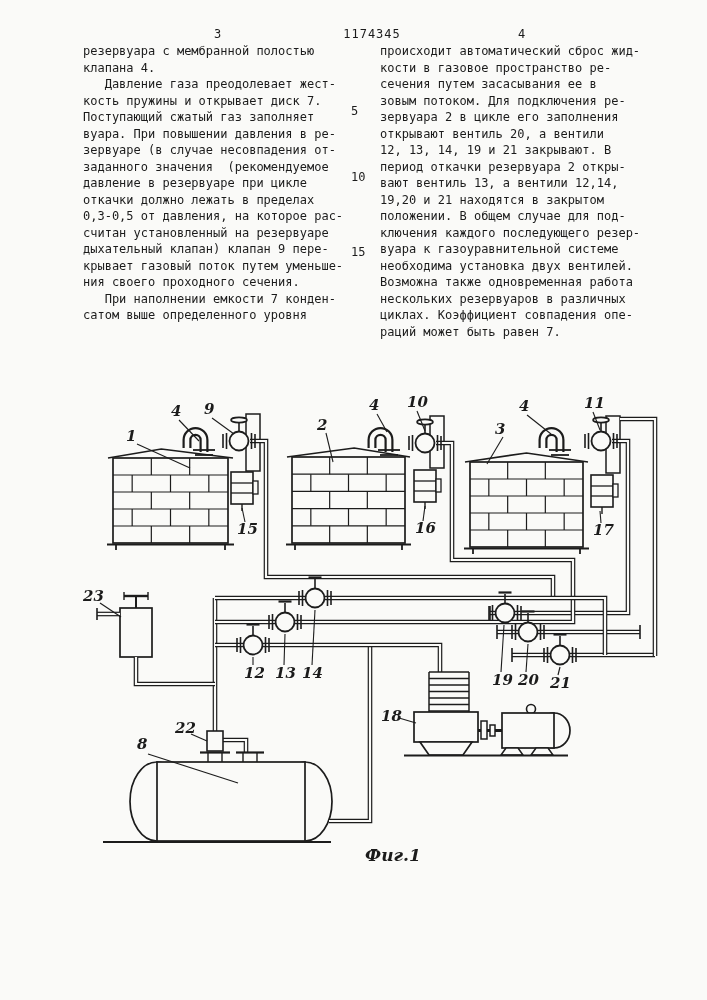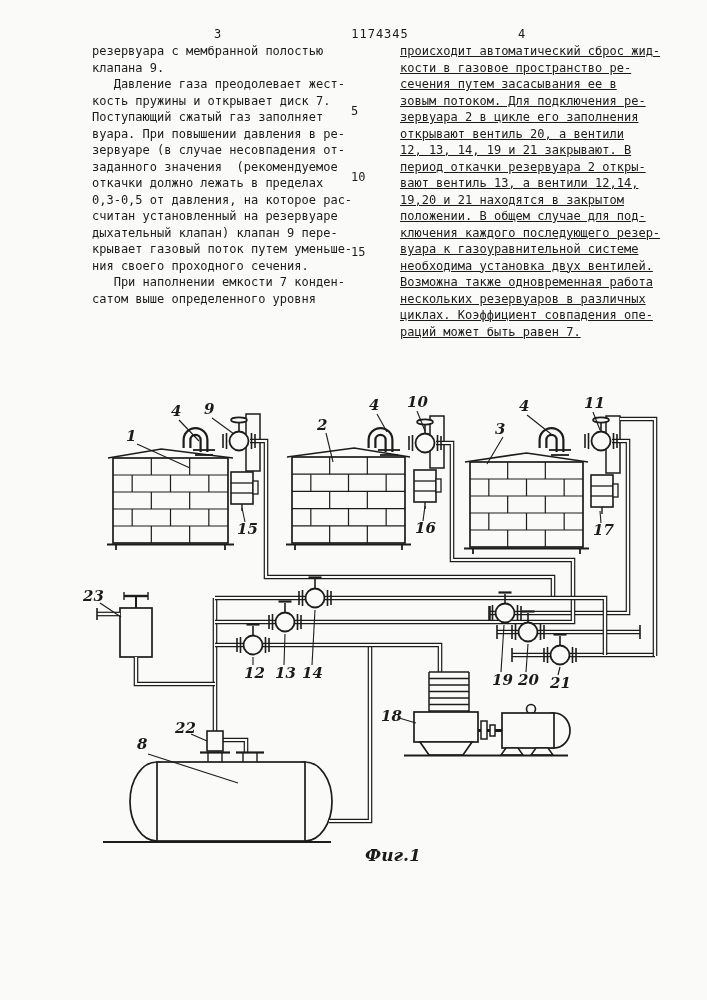--- a/index.html
+++ b/index.html
@@ -1,47 +1,48 @@
 <!DOCTYPE html>
 <html><head>
 <meta charset="utf-8">
 <style>
   html,body{margin:0;padding:0;background:#777;}
   .page{position:relative;width:707px;height:1000px;background:#fafaf8;overflow:hidden;
         font-family:"DejaVu Sans Mono",monospace;color:#1b1b1b;}
   .pg{position:absolute;top:27px;font-size:12px;letter-spacing:1px;}
-  .pg-l{left:214px;} .pg-c{left:337px;width:70px;text-align:center;margin-left:8px;} .pg-r{left:518px;}
+  .pg-l{left:214px;} .pg-c{left:337px;width:70px;text-align:center;} .pg-r{left:518px;}
   .col{position:absolute;top:44px;font-size:12px;}
-  .col-left{left:92px;width:282px;}
-  .col-right{left:400px;width:286px;text-decoration:underline;}
+  .col-left{left:83px;width:282px;}
+  .col-right{left:380px;width:286px;}
   .line{height:16.5px;white-space:pre;}
   .margin-num{position:absolute;left:351px;width:22px;font-size:12px;text-align:left;}
   #fig{position:absolute;left:0;top:0;}
   .dlabel{font-family:"DejaVu Serif",serif;font-style:italic;font-weight:700;font-size:15px;fill:#1b1b1b;}
   .dcaption{font-family:"DejaVu Serif",serif;font-style:italic;font-weight:700;font-size:17px;fill:#1b1b1b;}
 </style>
 </head>
 <body>
 
 <div class="page">
   <div>
     <span class="pg pg-l">3</span>
     <span class="pg pg-c">1174345</span>
     <span class="pg pg-r">4</span>
   </div>
 
   <div class="col col-left">
       <div class="line">резервуара с мембранной полостью</div>
-      <div class="line">клапана 9.</div>
+      <div class="line">клапана 4.</div>
       <div class="line">   Давление газа преодолевает жест-</div>
       <div class="line">кость пружины и открывает диск 7.</div>
       <div class="line">Поступающий сжатый газ заполняет</div>
       <div class="line">вуара. При повышении давления в ре-</div>
       <div class="line">зервуаре (в случае несовпадения от-</div>
       <div class="line">заданного значения  (рекомендуемое</div>
+      <div class="line">давление в резервуаре при цикле</div>
       <div class="line">откачки должно лежать в пределах</div>
       <div class="line">0,3-0,5 от давления, на которое рас-</div>
       <div class="line">считан установленный на резервуаре</div>
       <div class="line">дыхательный клапан) клапан 9 пере-</div>
       <div class="line">крывает газовый поток путем уменьше-</div>
       <div class="line">ния своего проходного сечения.</div>
       <div class="line">   При наполнении емкости 7 конден-</div>
       <div class="line">сатом выше определенного уровня</div>
     </div>
   <div class="col col-right">

